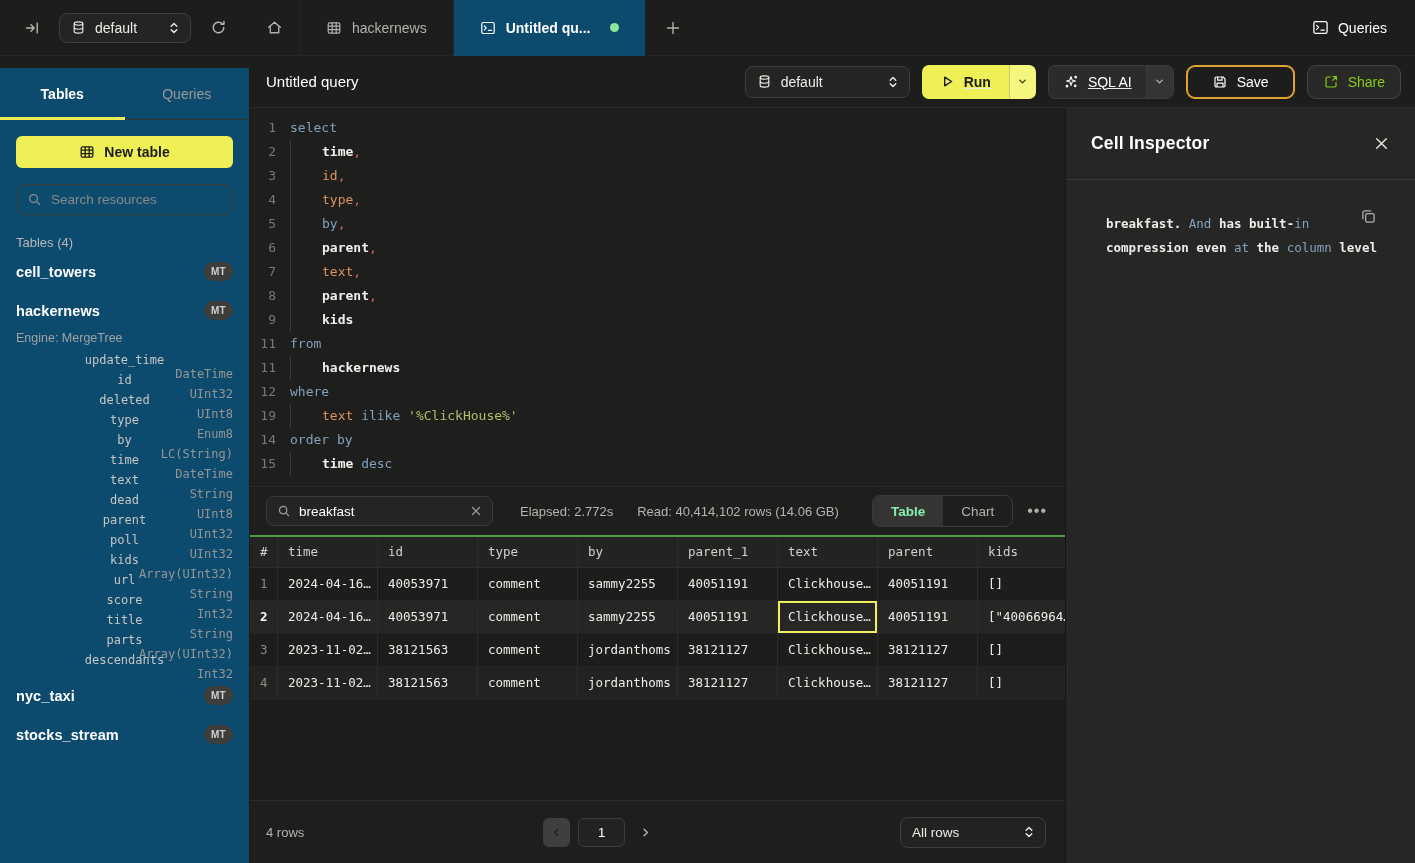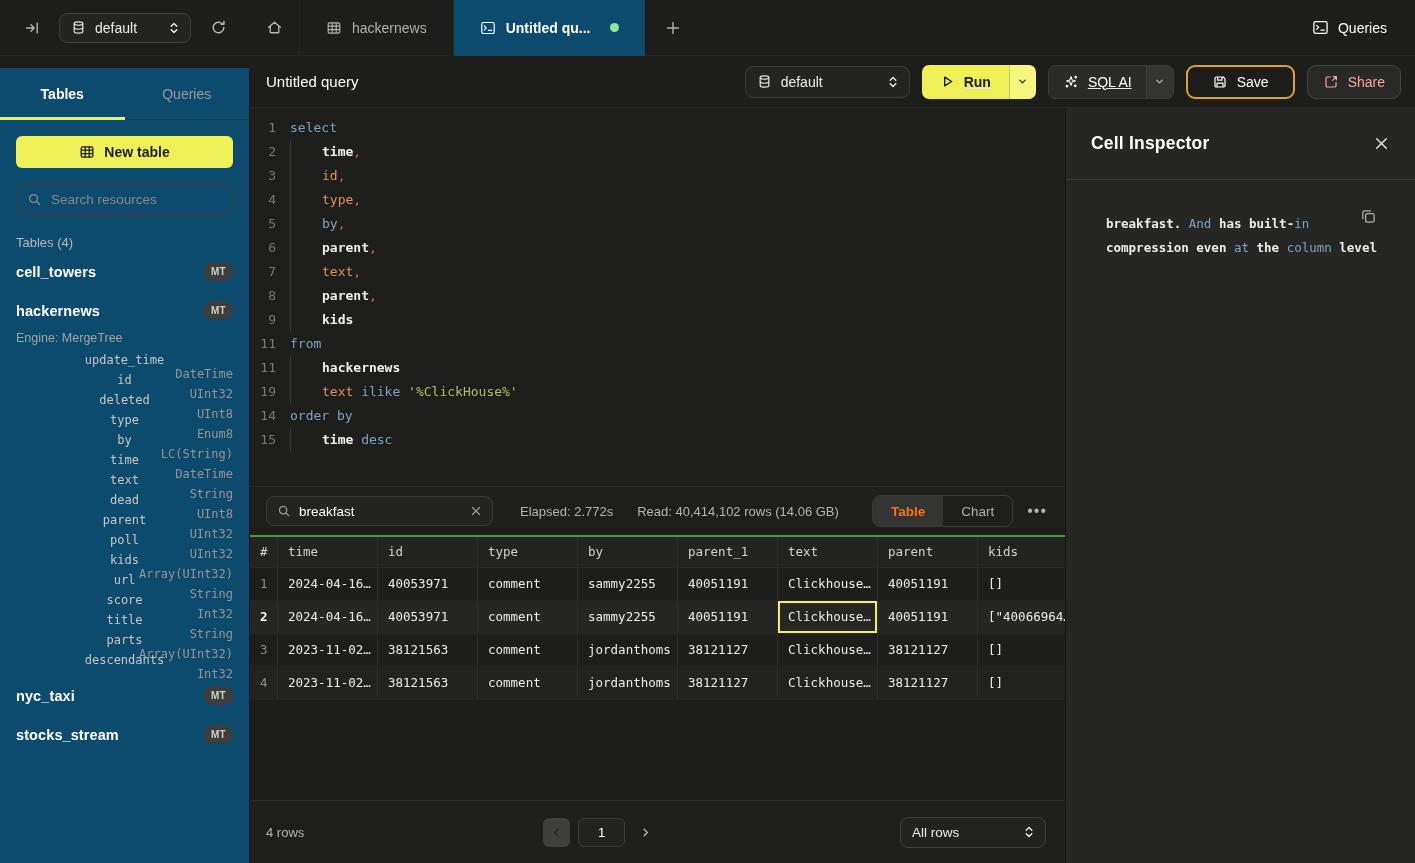--- a/index.html
+++ b/index.html
@@ -67,21 +67,21 @@
   .run-btn .seg-caret { width:27px; display:flex; align-items:center; justify-content:center;
     background:#f4f67d; color:#3a3a10; border-left:1px solid rgba(0,0,0,.18); }
   .sqlai-btn { border:1px solid #3c3c3a; background:#2b2b29; }
   .sqlai-btn .seg-main { display:flex; align-items:center; gap:9px; padding:0 14px; color:#ffffff; font-size:14px; }
   .sqlai-btn .seg-caret { width:27px; display:flex; align-items:center; justify-content:center;
     background:#343432; color:#b6b6b4; border-left:1px solid #3c3c3a; }
   .save-btn { display:flex; align-items:center; gap:9px; height:34px; padding:0 24px;
     background:transparent; border:2px solid var(--save-border,#e0a22e); border-radius:9px;
     color:#ffffff; font-size:14px; cursor:pointer; }
   .share-btn { display:flex; align-items:center; gap:9px; height:34px; padding:0 15px;
-    background:#292927; border:1px solid #454543; border-radius:9px; color:#fca5a5; font-size:14px; cursor:pointer; }
+    background:#292927; border:1px solid #454543; border-radius:9px; color:#84cc16; font-size:14px; cursor:pointer; }
 
   
   .editor { position:absolute; left:250px; top:108px; width:815px; height:379px;
     background:#1e1e1c; border-bottom:1px solid #2a2a28; padding-top:8px; cursor:text; }
   .ed-line { display:flex; height:24px; line-height:24px; font-family:"DejaVu Sans Mono",monospace; font-size:13px; }
   .ed-line .ln { width:26px; text-align:right; color:#76767sixty4; color:#787876; flex:none; }
   .ed-line .code { margin-left:14px; white-space:pre; display:flex; }
   .guide { display:inline-block; width:32px; border-left:1px solid #3a3a38; height:24px; }
   .tok-kw  { color:var(--kw,#81a2be); }
   .tok-ty  { color:var(--ty,#de935f); }
@@ -96,21 +96,21 @@
   .rsearch { width:227px; height:30px; display:flex; align-items:center; gap:8px;
     background:#242422; border:1px solid #3a3a38; border-radius:8px; padding:0 10px; color:#9a9a98; }
   .rsearch input { background:transparent; border:none; outline:none; color:#ffffff; font-size:13.5px;
     width:150px; font-family:"Liberation Sans",sans-serif; }
   .stat { font-size:13px; color:#b4b4b2; }
   .stat.elapsed { margin-left:27px; }
   .stat.read { margin-left:24px; }
   .view-toggle { margin-left:auto; height:32px; display:flex; border:1px solid #3a3a38;
     border-radius:8px; overflow:hidden; }
   .vseg { display:flex; align-items:center; padding:0 18px; font-size:13.5px; color:#b0b0ae; cursor:pointer; }
-  .vseg.active { background:#343432; color:#f97316; font-weight:bold; }
+  .vseg.active { background:#343432; color:#86efac; font-weight:bold; }
   .more-dots { margin-left:14px; color:#b0b0ae; font-size:16px; letter-spacing:1px; cursor:pointer; }
 
   
   .rtable { position:absolute; left:250px; top:535px; width:815px; height:167px;
     border-top:2px solid var(--green,#4c9a41); overflow:hidden; background:#1b1b19;
     font-family:"DejaVu Sans Mono",monospace; font-size:12.5px; }
   .thead { display:flex; width:828px; height:31px; background:#232321; border-bottom:1px solid #2c2c2a; }
   .th { flex:none; line-height:30px; padding-left:10px; color:#d2d2d0; border-right:1px solid #2c2c2a; overflow:hidden; white-space:nowrap; }
   .trow { display:flex; width:828px; height:33px; border-bottom:1px solid #242422; cursor:pointer; }
   .trow.odd { background:#1d1d1b; }
@@ -454,20 +454,24 @@
     </div>
     <div class="ed-line">
       <span class="ln">11</span>
       <span class="code"><span class="tok-kw">from</span></span>
     </div>
     <div class="ed-line">
       <span class="ln">11</span>
       <span class="code"><span class="guide"></span><span class="tok-id">hackernews</span></span>
     </div>
     <div class="ed-line">
+      <span class="ln">12</span>
+      <span class="code"><span class="tok-kw">where</span></span>
+    </div>
+    <div class="ed-line">
       <span class="ln">19</span>
       <span class="code"><span class="guide"></span><span class="tok-ty">text</span><span class="tok-sp"> </span><span class="tok-kw">ilike</span><span class="tok-sp"> </span><span class="tok-str">'%ClickHouse%'</span></span>
     </div>
     <div class="ed-line">
       <span class="ln">14</span>
       <span class="code"><span class="tok-kw">order by</span></span>
     </div>
     <div class="ed-line">
       <span class="ln">15</span>
       <span class="code"><span class="guide"></span><span class="tok-id">time</span><span class="tok-sp"> </span><span class="tok-kw">desc</span></span>

